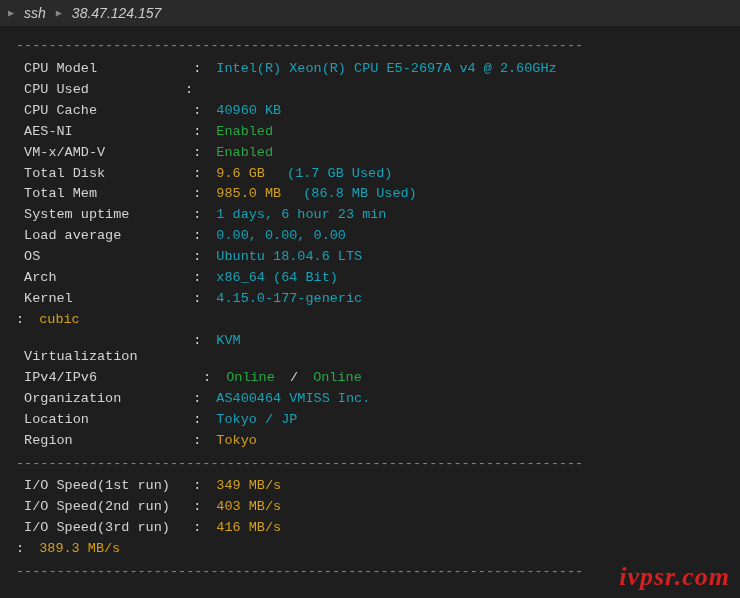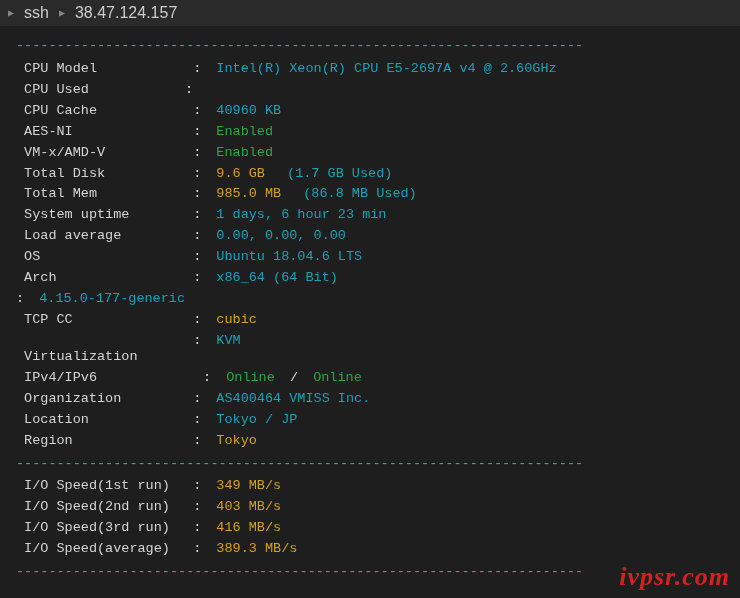--- a/index.html
+++ b/index.html
@@ -23,21 +23,22 @@
       padding: 0 8px;
       gap: 10px;
     }
     .header-arrow {
       color: #888;
       font-size: 10px;
     }
     .header-text {
       color: #ccc;
       font-family: Arial, sans-serif;
-      font-size: 16px;
+      font-size: 14px;
+      font-style: italic;
     }
     .terminal-body {
       padding: 8px 16px;
       color: #d4d4d4;
       line-height: 1.55;
     }
     .divider {
       color: #5f9ea0;
       white-space: nowrap;
       overflow: hidden;
@@ -91,41 +92,41 @@
       <div class="info-row"><span class="label" style="min-width: 0px;"> CPU Used           </span><span class="colon">: </span></div>
       <div class="info-row"><span class="label" style="min-width: 0px;"> CPU Cache           </span><span class="colon">: </span><span class="val-cyan">40960 KB</span></div>
       <div class="info-row"><span class="label" style="min-width: 0px;"> AES-NI              </span><span class="colon">: </span><span class="val-green">Enabled</span></div>
       <div class="info-row"><span class="label" style="min-width: 0px;"> VM-x/AMD-V          </span><span class="colon">: </span><span class="val-green">Enabled</span></div>
       <div class="info-row"><span class="label" style="min-width: 0px;"> Total Disk          </span><span class="colon">: </span><span class="val-yellow">9.6 GB</span><span> </span><span class="val-cyan">(1.7 GB Used)</span></div>
       <div class="info-row"><span class="label" style="min-width: 0px;"> Total Mem           </span><span class="colon">: </span><span class="val-yellow">985.0 MB</span><span> </span><span class="val-cyan">(86.8 MB Used)</span></div>
       <div class="info-row"><span class="label" style="min-width: 0px;"> System uptime       </span><span class="colon">: </span><span class="val-cyan">1 days, 6 hour 23 min</span></div>
       <div class="info-row"><span class="label" style="min-width: 0px;"> Load average        </span><span class="colon">: </span><span class="val-cyan">0.00, 0.00, 0.00</span></div>
       <div class="info-row"><span class="label" style="min-width: 0px;"> OS                  </span><span class="colon">: </span><span class="val-cyan">Ubuntu 18.04.6 LTS</span></div>
       <div class="info-row"><span class="label" style="min-width: 0px;"> Arch                </span><span class="colon">: </span><span class="val-cyan">x86_64 (64 Bit)</span></div>
-      <div class="info-row"><span class="colon">: </span><span class="val-cyan">4.15.0-177-generic</span></div>
-      <div class="info-row"><span class="label" style="min-width: 0px;"> TCP CC              </span><span class="colon">: </span><span class="val-yellow">cubic</span></div>
+      <div class="info-row"><span class="label" style="min-width: 0px;"> Kernel              </span><span class="colon">: </span><span class="val-cyan">4.15.0-177-generic</span></div>
+      <div class="info-row"><span class="colon">: </span><span class="val-yellow">cubic</span></div>
       <div class="info-row"><span class="label" style="min-width: 0px; margin-top: 16px;"> Virtualization      </span><span class="colon">: </span><span class="val-cyan">KVM</span></div>
     </div>
 
   <div class="info-row">
     <span class="label"> IPv4/IPv6           </span><span class="colon">: </span><span class="val-green">Online</span><span class="val-default"> / </span><span class="val-green">Online</span>
   </div>
 
   <div id="system-info2">
       <div class="info-row"><span class="label" style="min-width: 0px;"> Organization        </span><span class="colon">: </span><span class="val-cyan">AS400464 VMISS Inc.</span></div>
       <div class="info-row"><span class="label" style="min-width: 0px;"> Location            </span><span class="colon">: </span><span class="val-cyan">Tokyo / JP</span></div>
       <div class="info-row"><span class="label" style="min-width: 0px;"> Region              </span><span class="colon">: </span><span class="val-yellow">Tokyo</span></div>
     </div>
 
   <div class="divider">----------------------------------------------------------------------</div>
 
   <div id="io-info">
       <div class="info-row"><span class="label" style="min-width: 0px;"> I/O Speed(1st run)  </span><span class="colon">: </span><span class="val-yellow">349 MB/s</span></div>
       <div class="info-row"><span class="label" style="min-width: 0px;"> I/O Speed(2nd run)  </span><span class="colon">: </span><span class="val-yellow">403 MB/s</span></div>
       <div class="info-row"><span class="label" style="min-width: 0px;"> I/O Speed(3rd run)  </span><span class="colon">: </span><span class="val-yellow">416 MB/s</span></div>
-      <div class="info-row"><span class="label" style="min-width: 0px;"> I/O Speed(average)  </span><span class="colon">: </span><span class="val-yellow">389.3 MB/s</span></div>
+      <div class="info-row"><span class="colon">: </span><span class="val-yellow">389.3 MB/s</span></div>
     </div>
 
   <div class="divider">----------------------------------------------------------------------</div>
 
 </div>
 
 <div class="watermark">ivpsr.com</div>
 
 </body></html>

